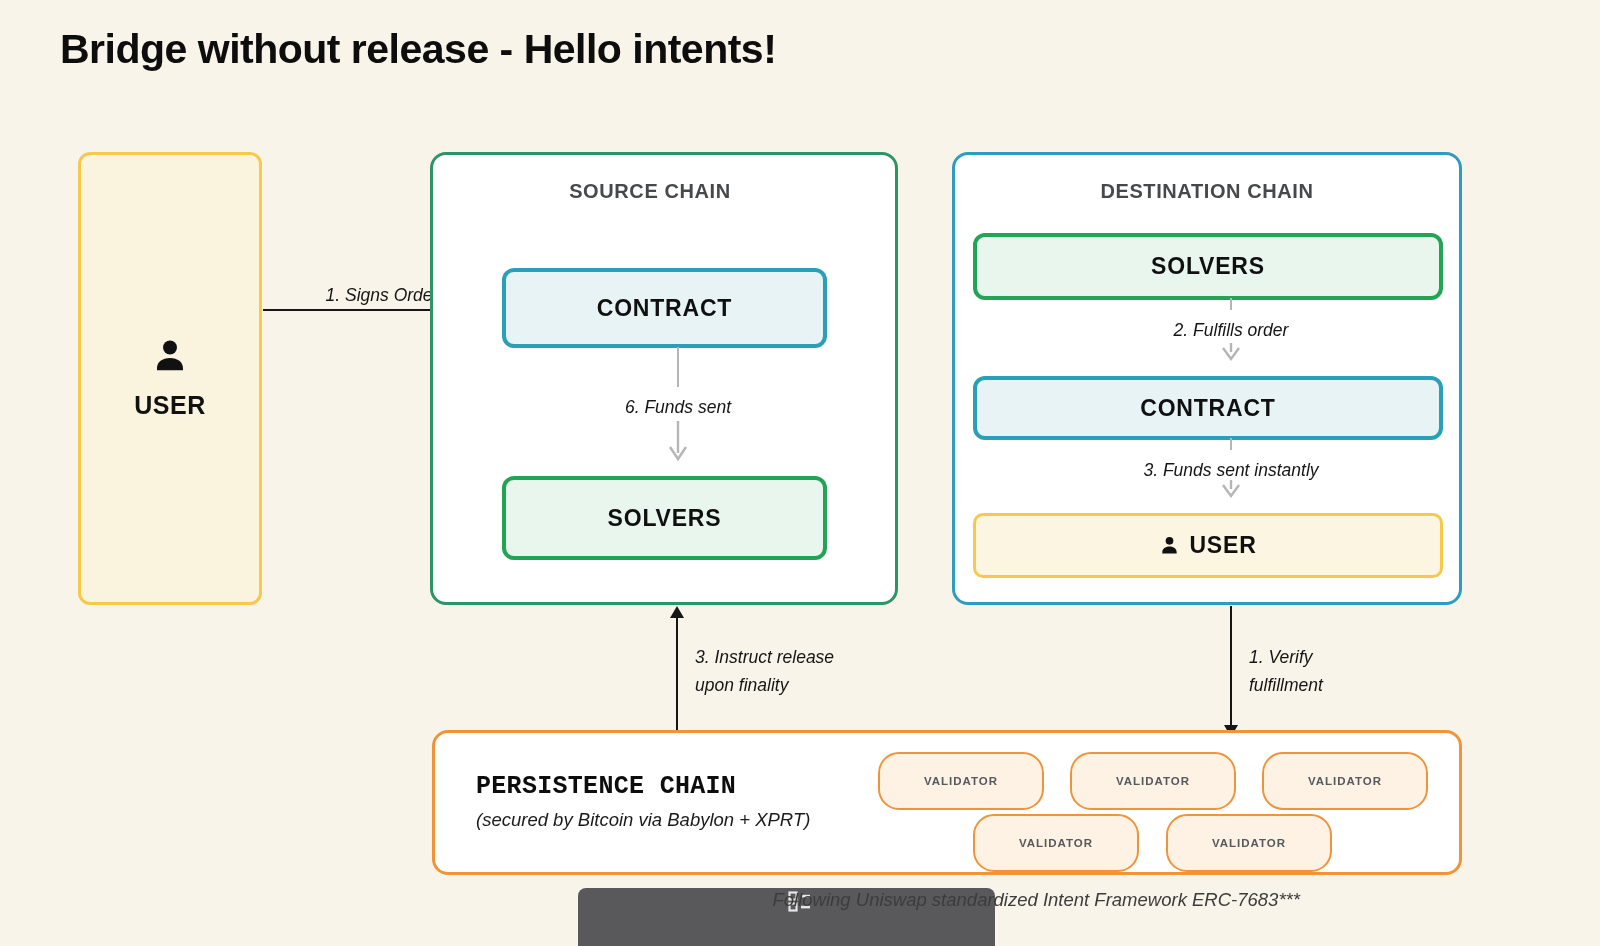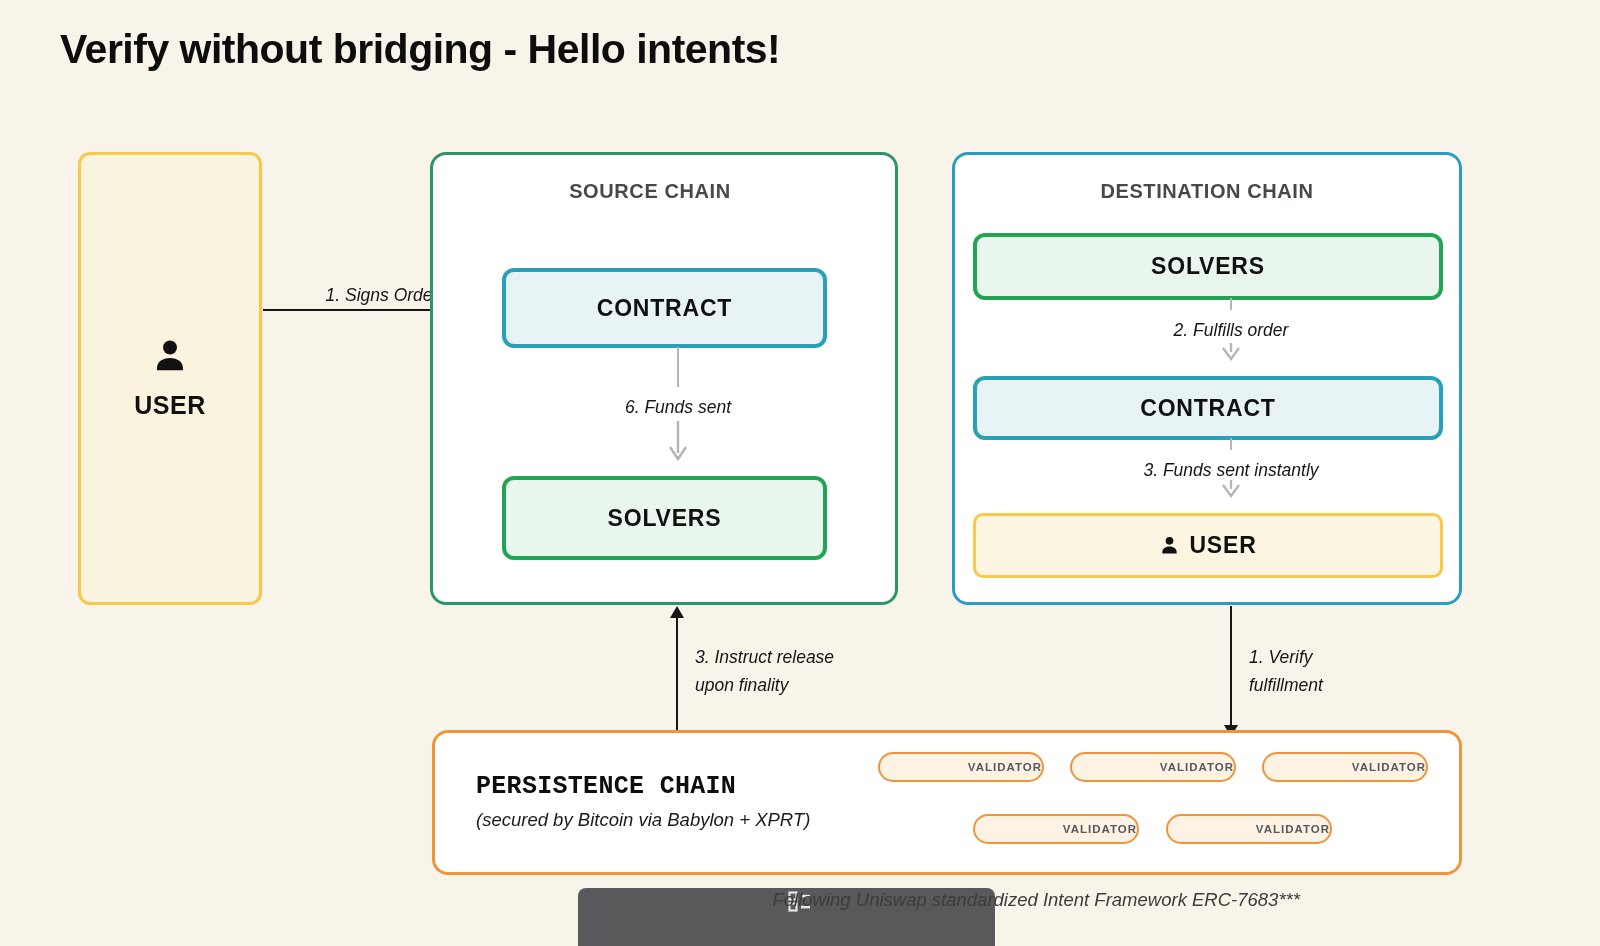--- a/index.html
+++ b/index.html
@@ -72,23 +72,23 @@
   .vline { width: 2px; background: #161616; }
   .gvline { width: 2px; background: #b5b5b5; }
   .tri-right { width: 0; height: 0; border-top: 7px solid transparent; border-bottom: 7px solid transparent; border-left: 12px solid #161616; }
   .tri-down  { width: 0; height: 0; border-left: 7px solid transparent; border-right: 7px solid transparent; border-top: 12px solid #161616; }
   .tri-up    { width: 0; height: 0; border-left: 7px solid transparent; border-right: 7px solid transparent; border-bottom: 12px solid #161616; }
 
   
   .pc-title { left: 476px; top: 772px; font-size: 25px; font-weight: 800; color: #0d0d0d; letter-spacing: 0.3px; font-family: Liberation Mono, monospace; }
   .pc-subtitle { left: 476px; top: 809px; font-size: 18.5px; font-style: italic; color: #1b1b1b; }
   .validator-pill {
-    height: 30px; width: 166px;
+    height: 58px; width: 166px;
     background: #fdf2e3; border: 2.5px solid #f0943a; border-radius: 21px;
-    display: flex; align-items: center; justify-content: flex-end;
+    display: flex; align-items: center; justify-content: center;
     font-size: 11.5px; font-weight: 700; color: #55585c; letter-spacing: 1px;
   }
   .v1 { left: 878px;  top: 752px; }
   .v2 { left: 1070px; top: 752px; }
   .v3 { left: 1262px; top: 752px; }
   .v4 { left: 973px;  top: 814px; }
   .v5 { left: 1166px; top: 814px; }
 
   
   .footer-bar {
@@ -101,21 +101,21 @@
   .footer-divider { width: 2px; height: 34px; background: #8a8a8c; }
   .brand-name { color: #ffffff; font-size: 20px; font-weight: 700; letter-spacing: 0.2px; }
   .footer-caption {
     left: 620px; top: 889px; width: 680px; text-align: right;
     font-style: italic; font-size: 18.5px; color: #3c3c3c; z-index: 2;
   }
 </style>
 </head>
 <body>
 
-<div class="abs page-title">Verify without bridging - Hello intents!</div>
+<div class="abs page-title">Bridge without release - Hello intents!</div>
 
 <div class="abs actor-box">
   <span>
     <svg width="38" height="38" viewBox="0 0 24 24">
       <circle cx="12" cy="6.6" r="4.4" fill="#111"></circle>
       <path d="M12 13.2c-4.9 0-8.2 2.7-8.2 6.4V21h16.4v-1.4c0-3.7-3.3-6.4-8.2-6.4z" fill="#111"></path>
     </svg>
   </span>
   <span class="actor-label">USER</span>
 </div>

